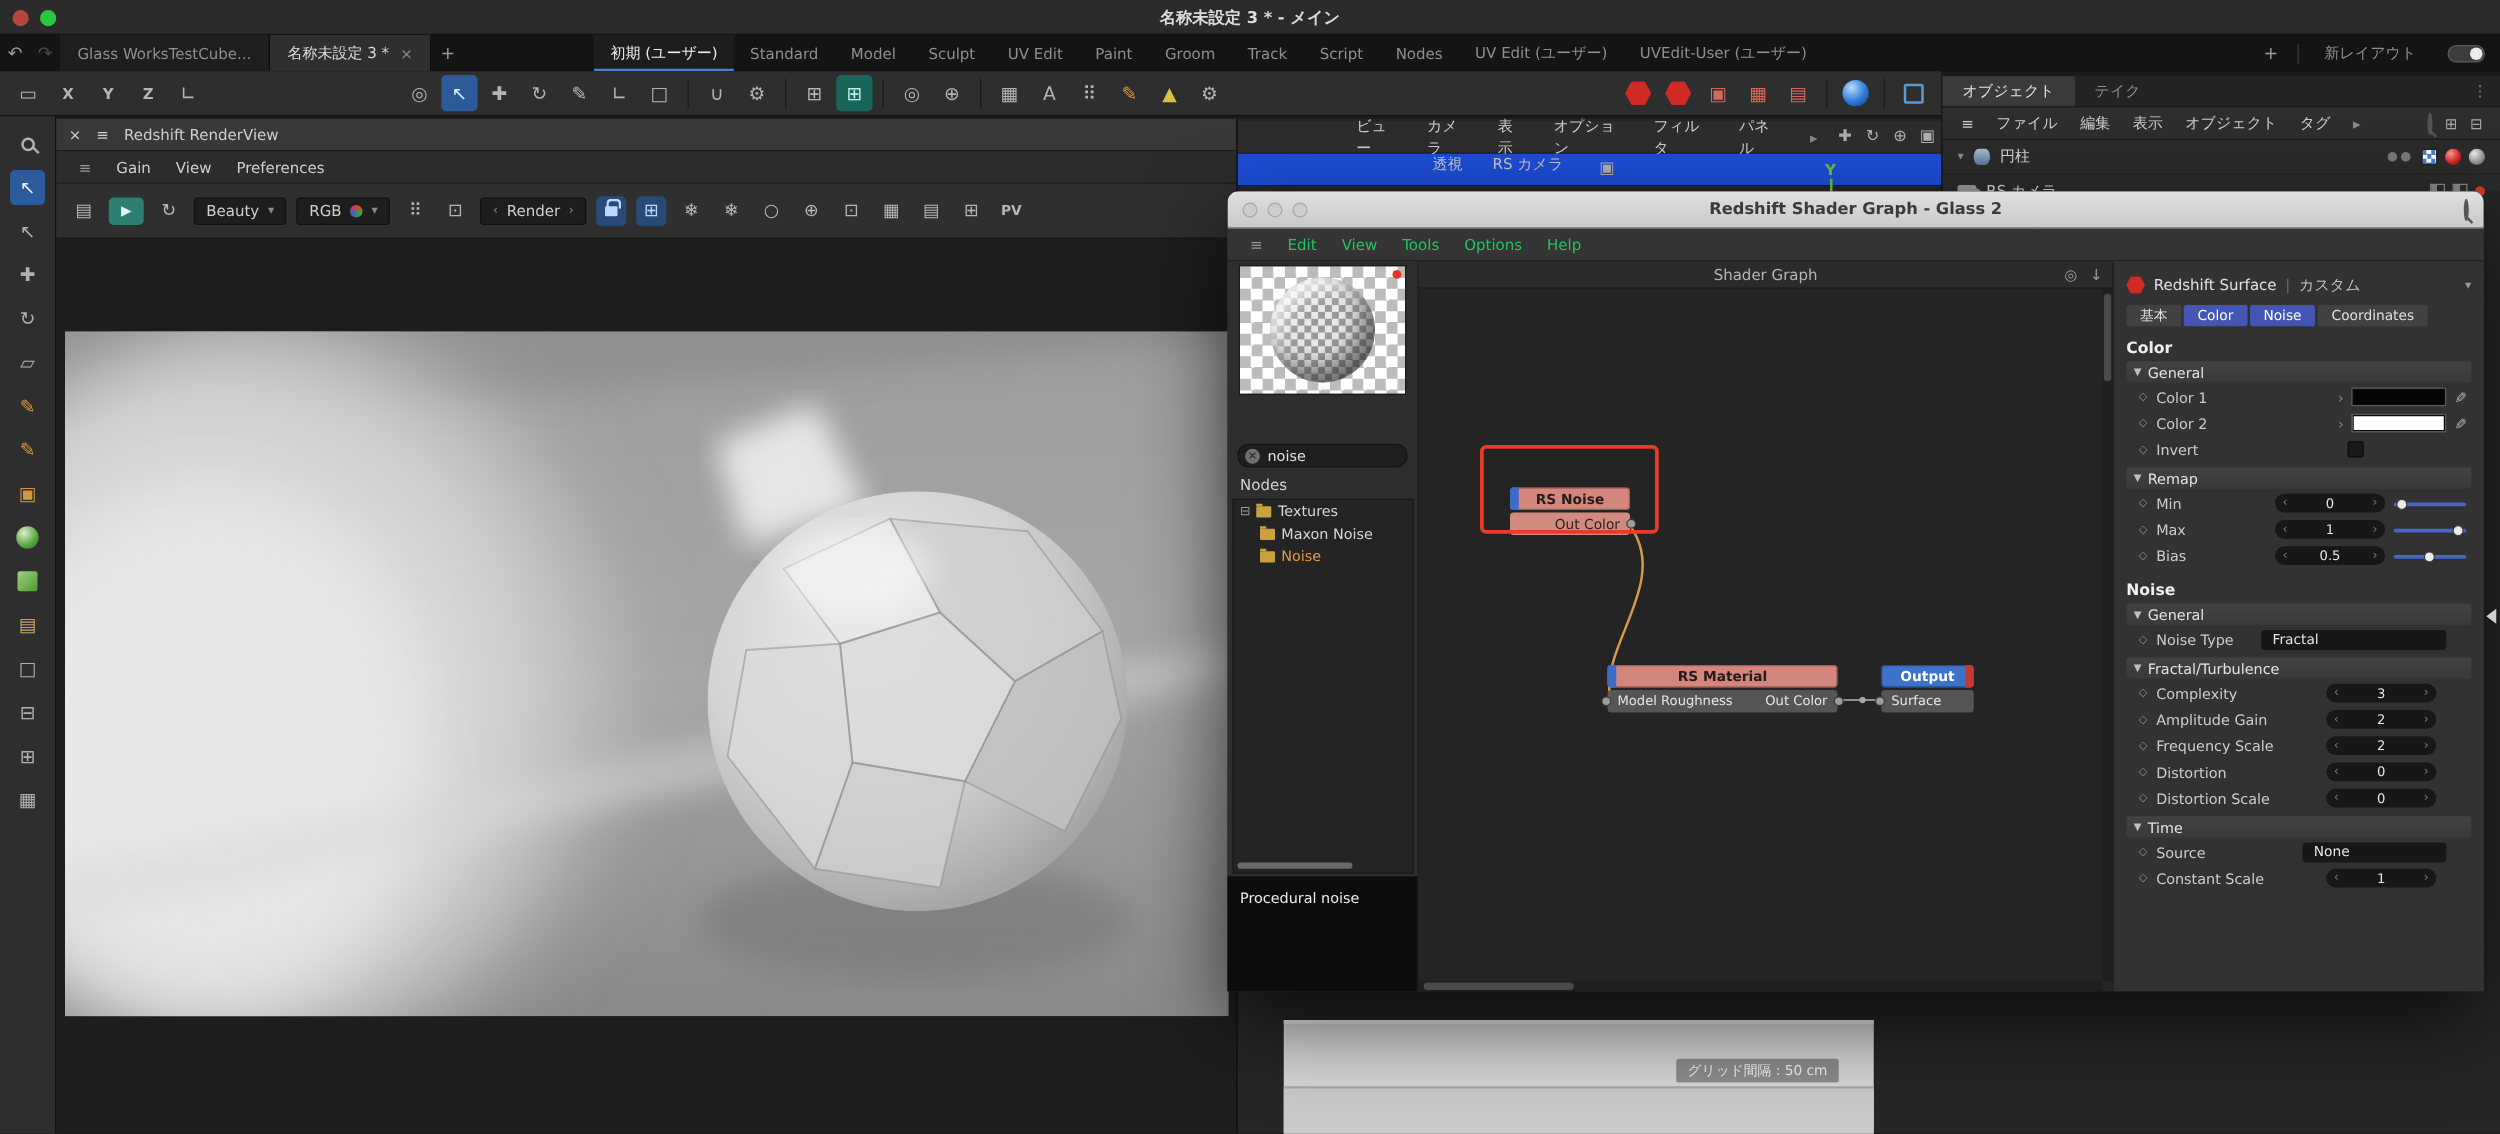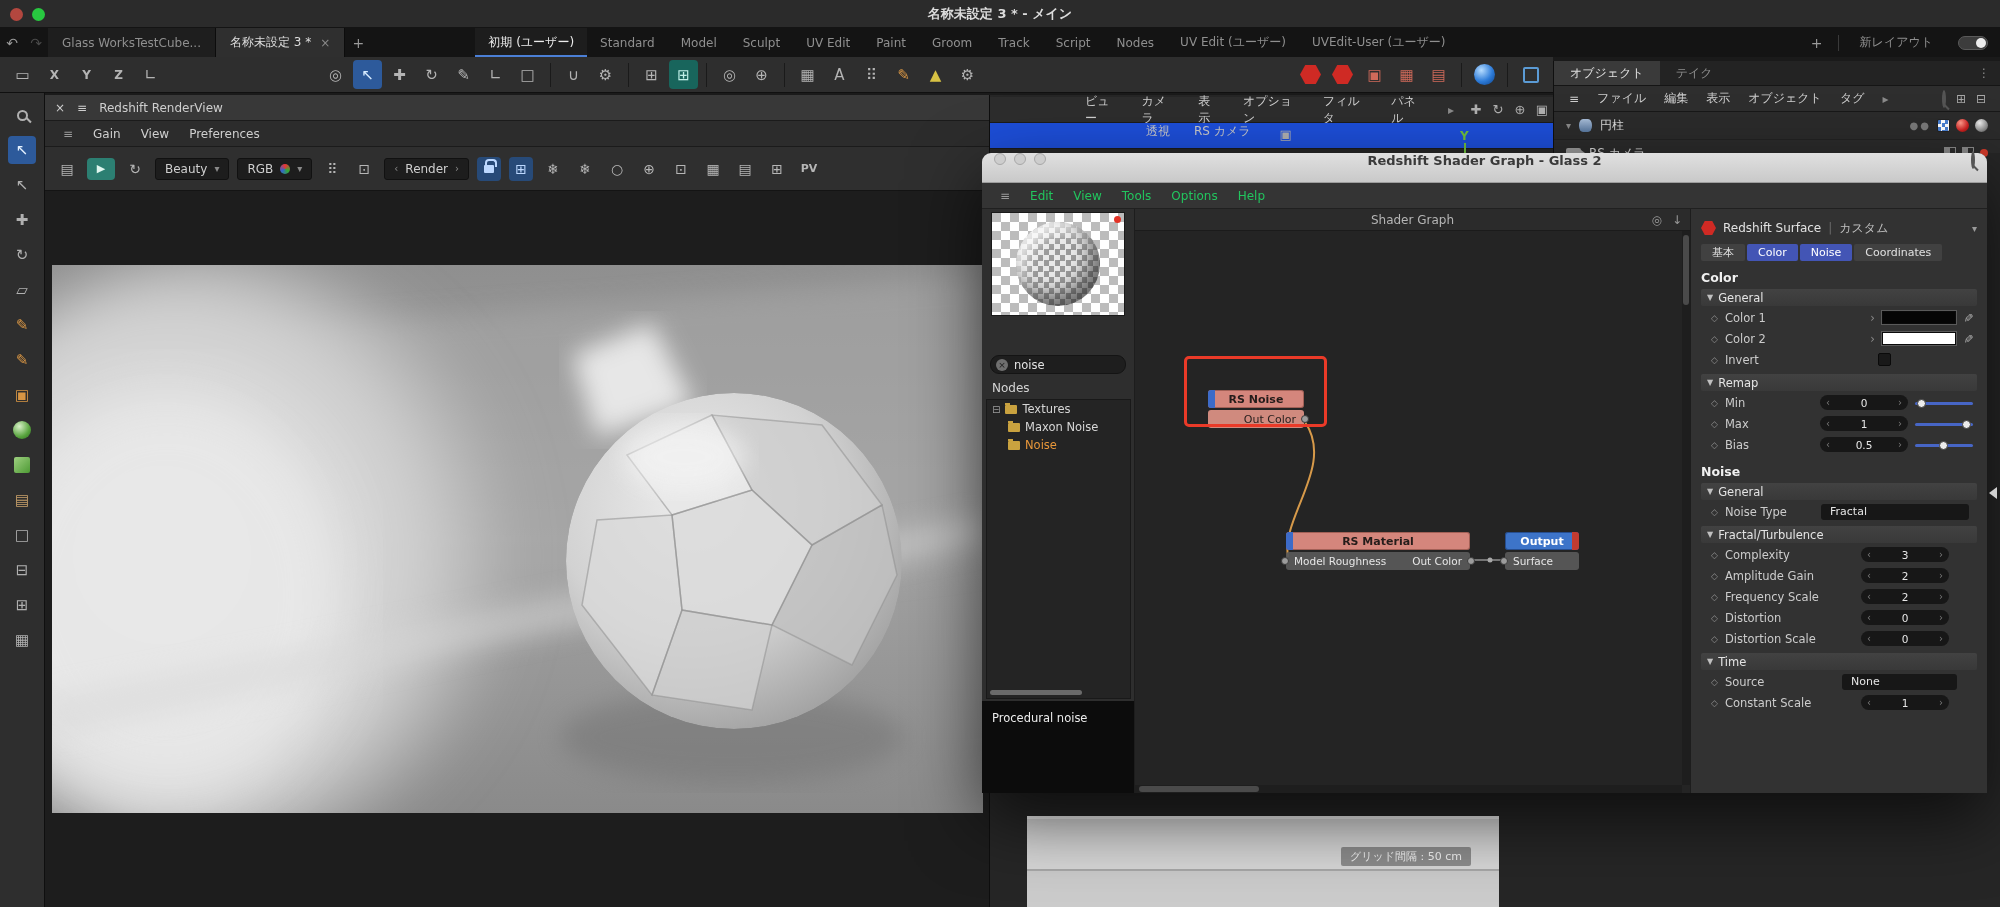--- a/index.html
+++ b/index.html
@@ -96,21 +96,21 @@
 .rvi{width:24px;height:24px;display:flex;align-items:center;justify-content:center;color:#b6b6b6;font-size:14px;flex:0 0 auto}
 .rvi.box-blue{background:#274a78;border-radius:4px;color:#bcd8ff}
 .playbtn{width:28px;height:22px;border-radius:4px;background:#2c7f72;color:#dff6ef;display:flex;align-items:center;justify-content:center;font-size:11px;flex:0 0 auto}
 .lock{width:10px;height:8px;background:#bcd8ff;border-radius:1px;position:relative}
 .lock:before{content:"";position:absolute;left:1px;top:-6px;width:8px;height:6px;border:2px solid #bcd8ff;border-bottom:none;border-radius:4px 4px 0 0}
 .rgbdot{width:10px;height:10px;border-radius:50%;background:conic-gradient(#e33,#3a3,#36c,#e33)}
 #rv-image{position:absolute;left:7px;top:170px;width:931px;height:548px}
 #framebar{position:absolute;left:280px;top:750px;width:430px;height:20px;background:#000;color:#ececec;display:flex;align-items:center;justify-content:center;font-size:12px;letter-spacing:.2px}
 
 #sgwin{left:982px;top:153px;width:1005px;height:640px;border-radius:9px 9px 0 0;box-shadow:0 25px 70px rgba(0,0,0,.65);background:#2e2e2e}
-#sg-title{height:30px;border-radius:9px 9px 0 0;background:linear-gradient(#e0e0e0,#c9c9c9);border-bottom:1px solid #9d9d9d;position:relative;display:flex;align-items:flex-start;padding:0 12px}
+#sg-title{height:30px;border-radius:9px 9px 0 0;background:linear-gradient(#e0e0e0,#c9c9c9);border-bottom:1px solid #9d9d9d;position:relative;display:flex;align-items:center;padding:0 12px}
 #sg-title .t{position:absolute;left:0;right:0;text-align:center;color:#3a3a3a;font-size:13px;font-weight:bold}
 .tl2{width:12px;height:12px;border-radius:50%;background:#cdcdcd;border:1px solid #a8a8a8;margin-right:8px}
 #sg-title .srch{margin-left:auto;position:relative;z-index:1}
 #sg-menu{height:26px;background:#343434;border-bottom:1px solid #202020;display:flex;align-items:center;padding:0 8px}
 #sg-menu .mi{padding:0 10px;color:#22c55e}
 #sg-body{display:flex;height:584px}
 
 #sg-left{width:153px;background:#2e2e2e;border-right:1px solid #1d1d1d;position:relative}
 .checker{position:absolute;left:9px;top:3px;width:134px;height:104px;background:repeating-conic-gradient(#ffffff 0 90deg,#bcbcbc 0 180deg) 0 0/18px 18px;border:1px solid #1a1a1a}
 .pball{position:absolute;left:24px;top:9px;width:84px;height:84px;border-radius:50%;background:repeating-conic-gradient(#e8e8e8 0 90deg,#9a9a9a 0 180deg) 0 0/11px 11px;box-shadow:inset -9px -11px 18px rgba(30,30,30,.6),inset 7px 9px 14px rgba(255,255,255,.85)}
@@ -671,21 +671,21 @@
       </div>
 
       <div class="sec">Noise</div>
       <div class="sub">
         <span class="tri">▼</span>
         <span>General</span>
       </div>
       <div class="arow">
         <span class="dia">◇</span>
         <span>Noise Type</span>
-        <span class="ctrl" style="margin-right:8px">
+        <span class="ctrl" style="margin-right:20px">
           <span class="ddval" style="width:148px">Fractal</span>
         </span>
       </div>
       <div class="sub">
         <span class="tri">▼</span>
         <span>Fractal/Turbulence</span>
       </div>
       <div class="arow">
         <span class="dia">◇</span>
         <span>Complexity</span>

